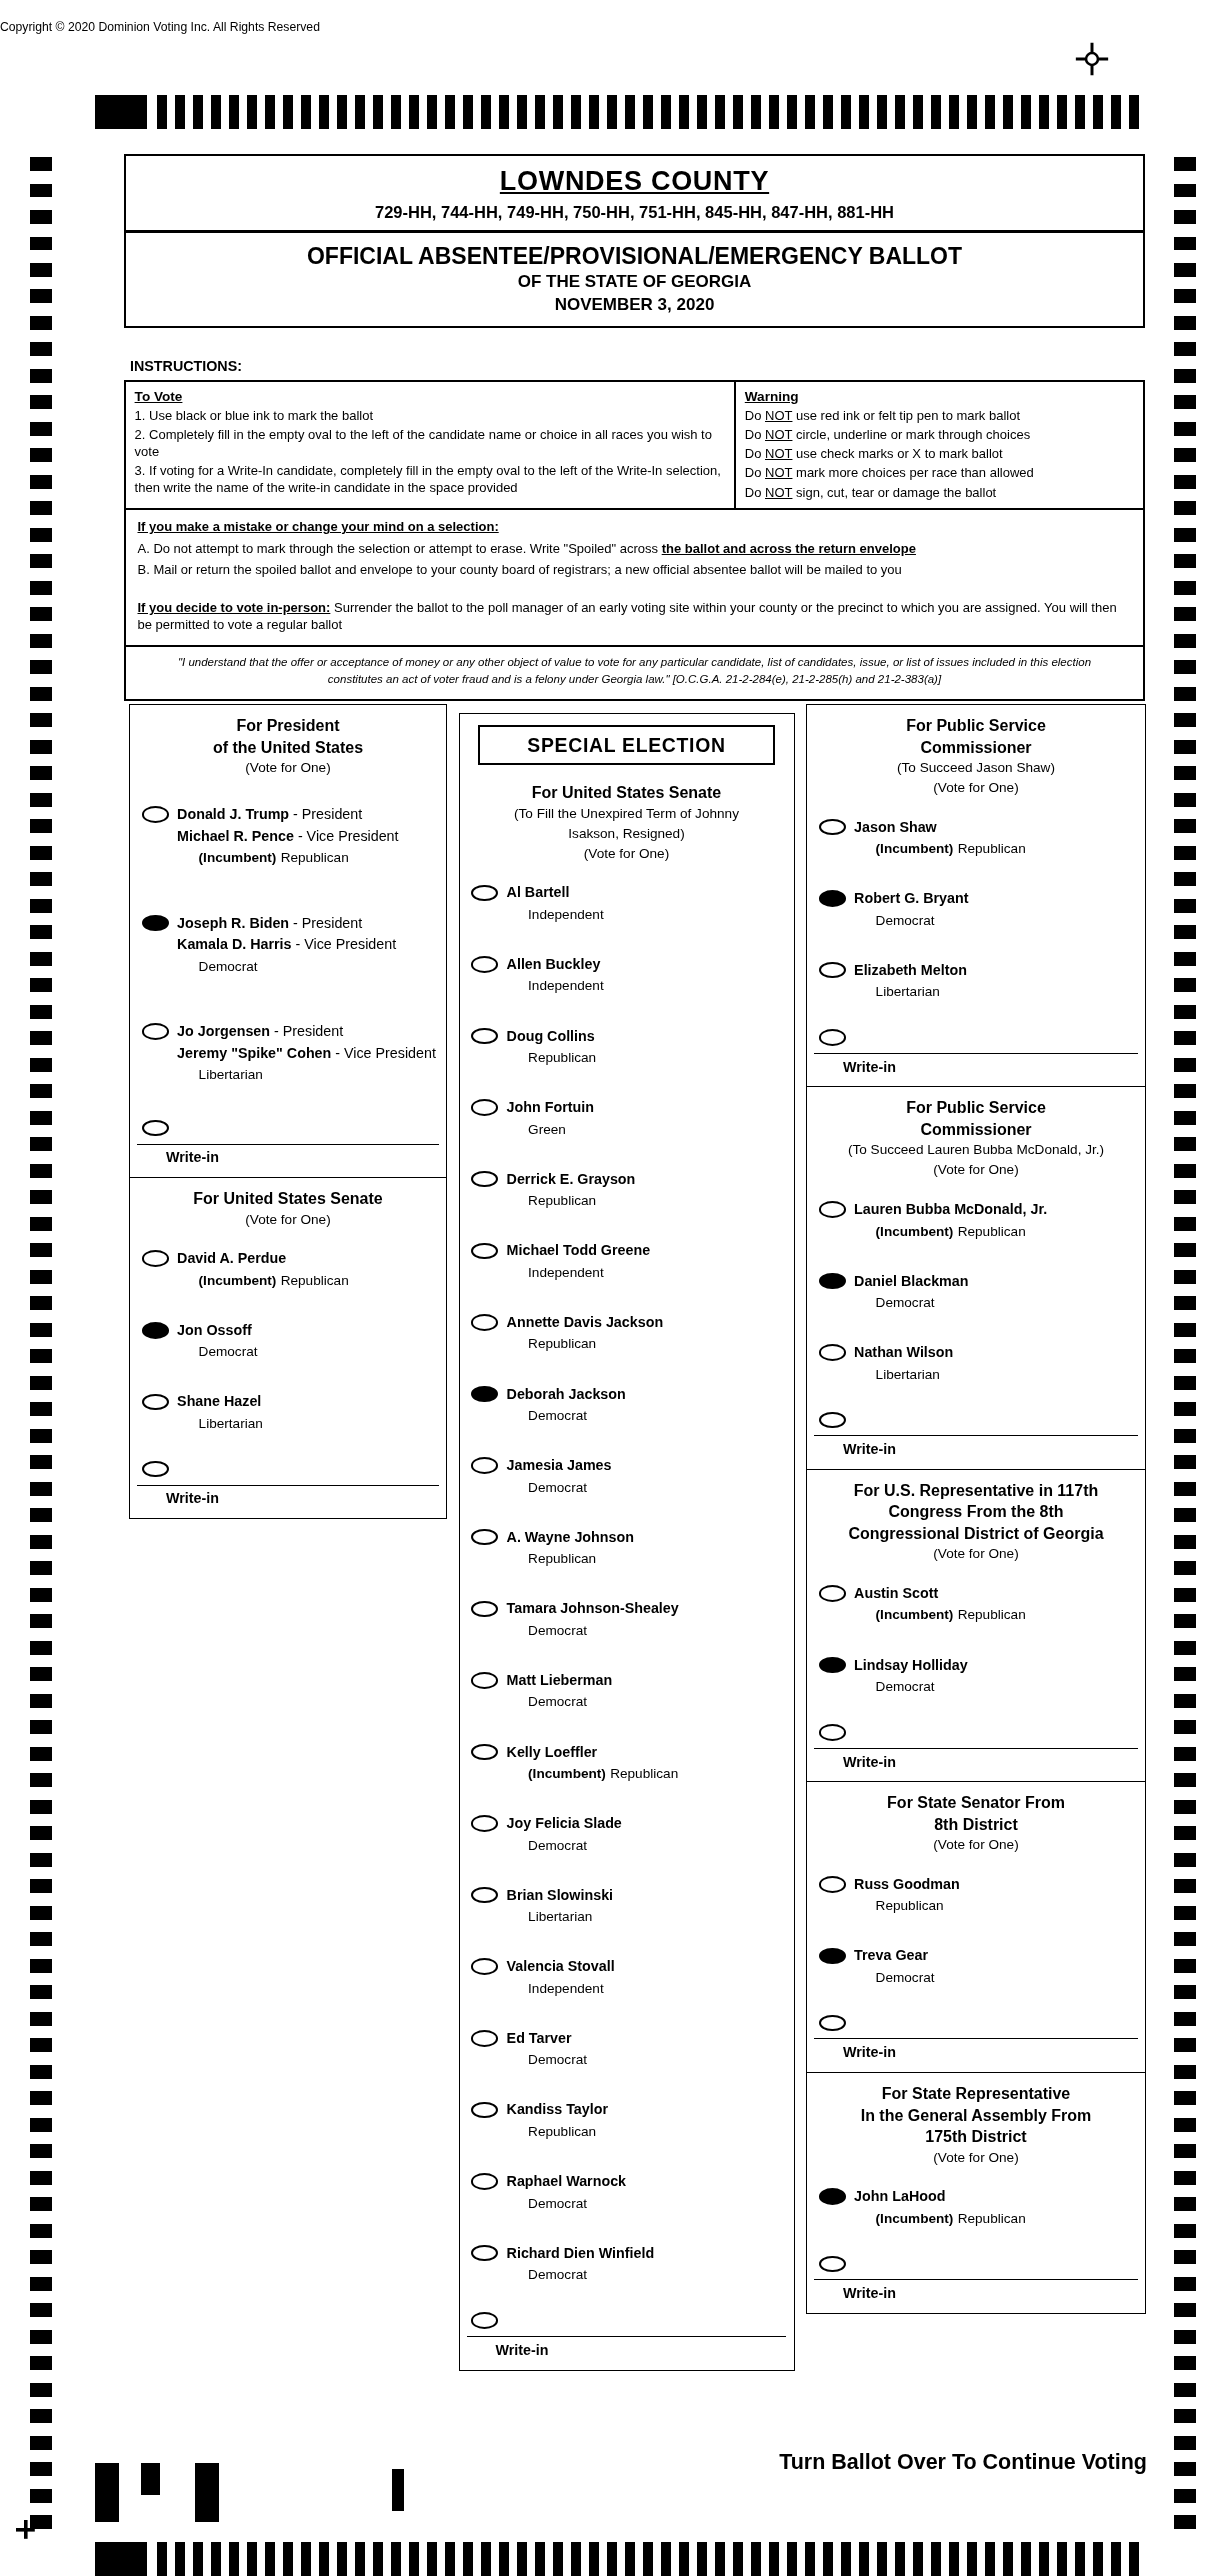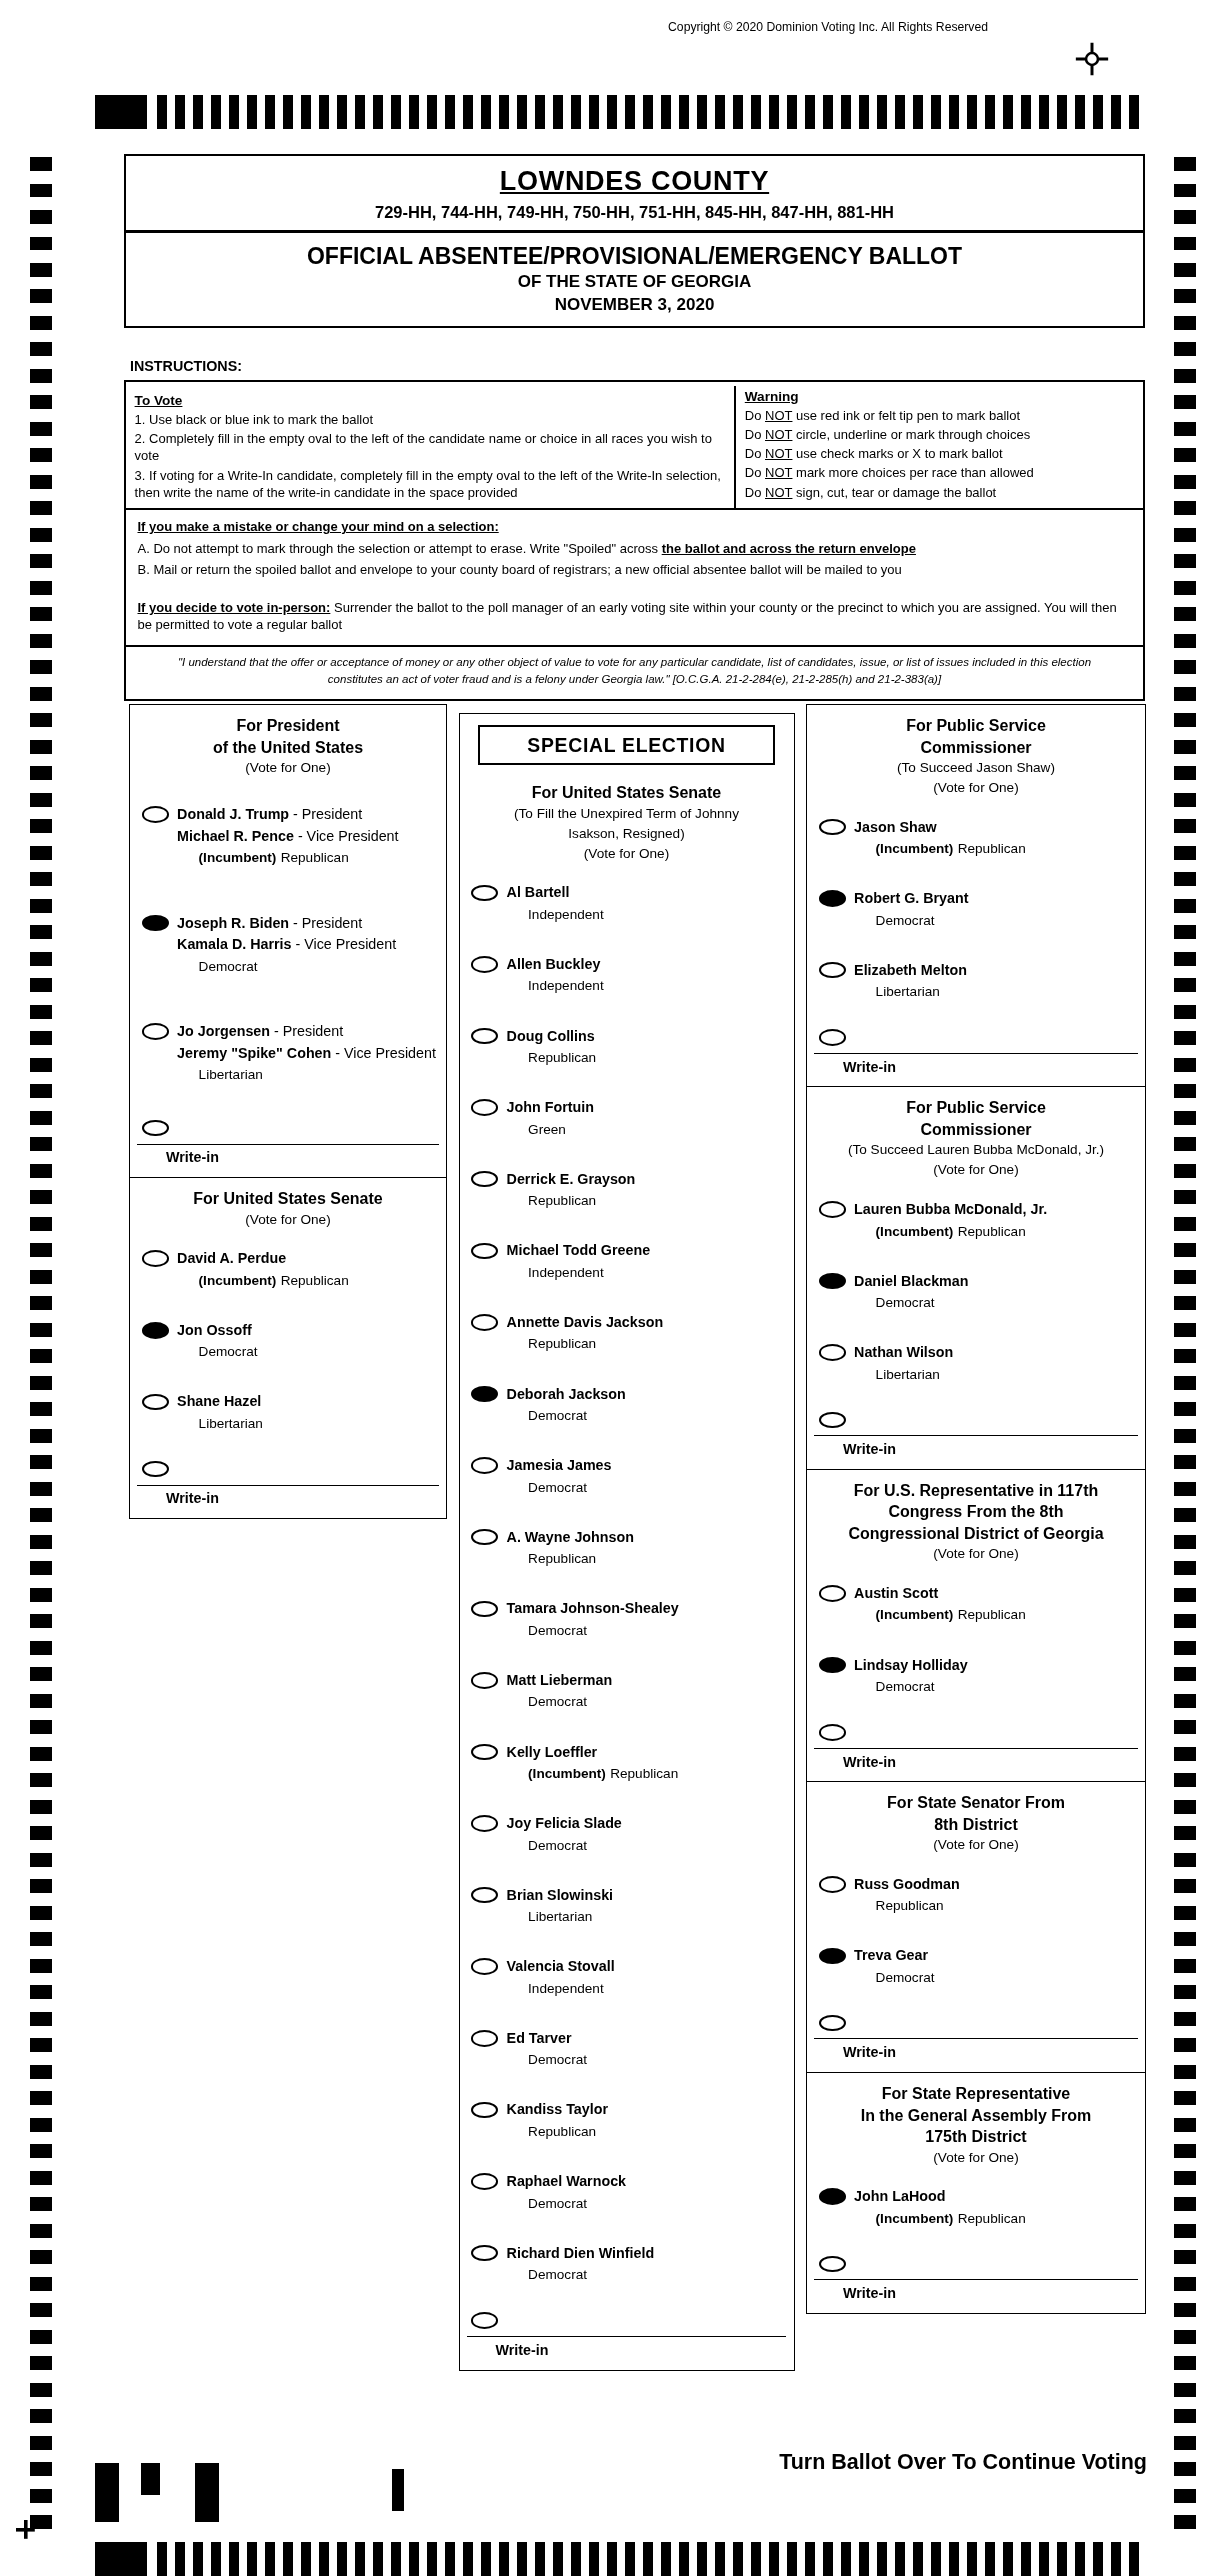--- a/index.html
+++ b/index.html
@@ -1,21 +1,21 @@
 <!DOCTYPE html>
 <html style="font-size:11.5px"><head>
 <meta charset="utf-8">
 <style>
   * { margin:0; padding:0; box-sizing:border-box; }
   html,body { width:1226px; height:2576px; }
   body {
     position:relative; background:#ffffff; color:#000;
     font-family:"Liberation Sans", sans-serif; overflow:hidden;
   }
-  .copyright { position:absolute; top:20px; left:0; width:988px; text-align:right; font-size:12.2px; }
+  .copyright { position:absolute; top:20px; left:0; width:988px; text-align:left; font-size:12.2px; }
   .regmark { position:absolute; left:1075px; top:42px; width:34px; height:34px; }
 
   
   .tm-top-long { position:absolute; left:95px; top:95px; width:52px; height:34px; background:#000; }
   .tm-top { position:absolute; left:157px; top:95px; width:989px; height:34px;
             background:repeating-linear-gradient(90deg,#000 0 10px,transparent 10px 18px); }
   .tm-bottom-long { position:absolute; left:95px; top:2542px; width:52px; height:34px; background:#000; }
   .tm-bottom { position:absolute; left:157px; top:2542px; width:989px; height:34px;
             background:repeating-linear-gradient(90deg,#000 0 10px,transparent 10px 18px); }
   .tm-left { position:absolute; left:30px; top:157px; width:21.5px; height:2372px;
@@ -37,21 +37,21 @@
   .county-box { top:154px; text-align:center; padding:10px 7.2px 8.6px; }
   .county-name { font-size:27px; font-weight:bold; letter-spacing:0.7px;text-decoration:underline; }
   .precincts { font-size:16.5px; font-weight:bold; margin-top:5.7px; }
   .title-box { top:231px; text-align:center; padding:10px 7.2px 10px; }
   .ballot-type { font-size:23px; font-weight:bold; }
   .title-line  { font-size:17px; font-weight:bold; margin-top:13px; line-height:23px; }
   .title-line2 { font-size:17px; font-weight:bold; line-height:23px; }
 
   .instr-label { position:absolute; left:130px; top:358px; font-weight:bold; font-size:14.3px; }
   .instr-box { top:380px; }
-  .instr-row { display:flex; border-bottom:2.2px solid #000;align-items:flex-end; }
+  .instr-row { display:flex; border-bottom:2.2px solid #000; }
   .tovote { flex:0 0 60%; border-right:2.2px solid #000; padding:5.7px 8.6px 7.2px; }
   .warning { flex:1; padding:5.7px 8.6px 7.2px; }
   .instr-title { font-weight:bold; text-decoration:underline; font-size:13.6px; line-height:17px; }
   .instr-item { font-size:13px; line-height:17px; margin-top:2.2px; }
   .warn-line .u { margin:0 3.6px; }
   .u { text-decoration:underline; }
   .bu { font-weight:bold; text-decoration:underline; }
   .mistake { padding:8.6px 11.5px 11.5px; }
   .m-heading { font-size:13px; line-height:17px; }
   .m-line { font-size:13px; line-height:17px; margin-top:4.3px; }

